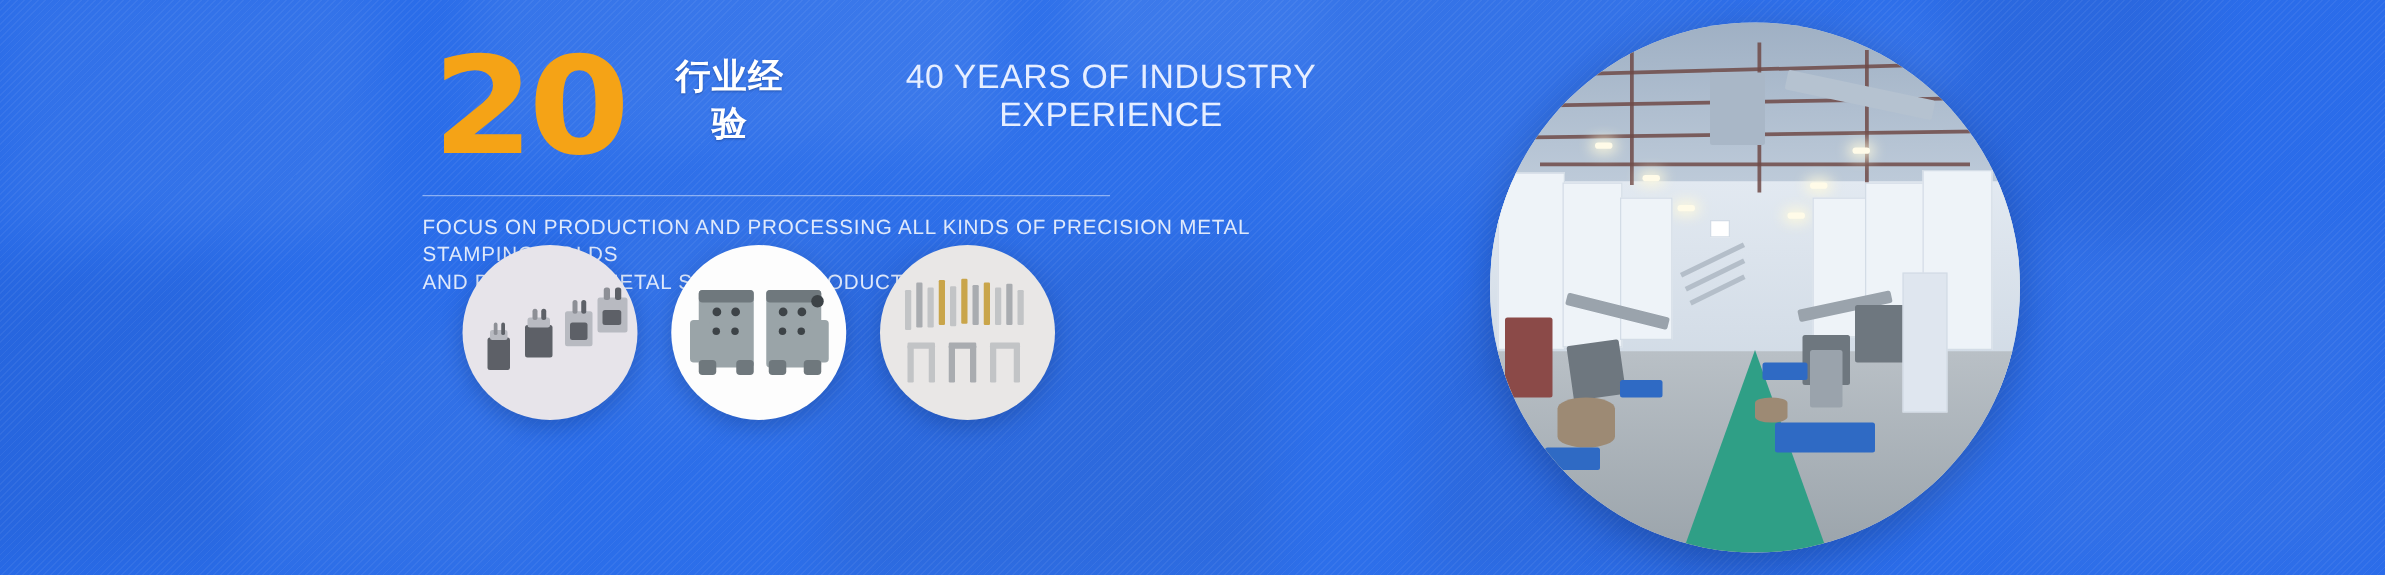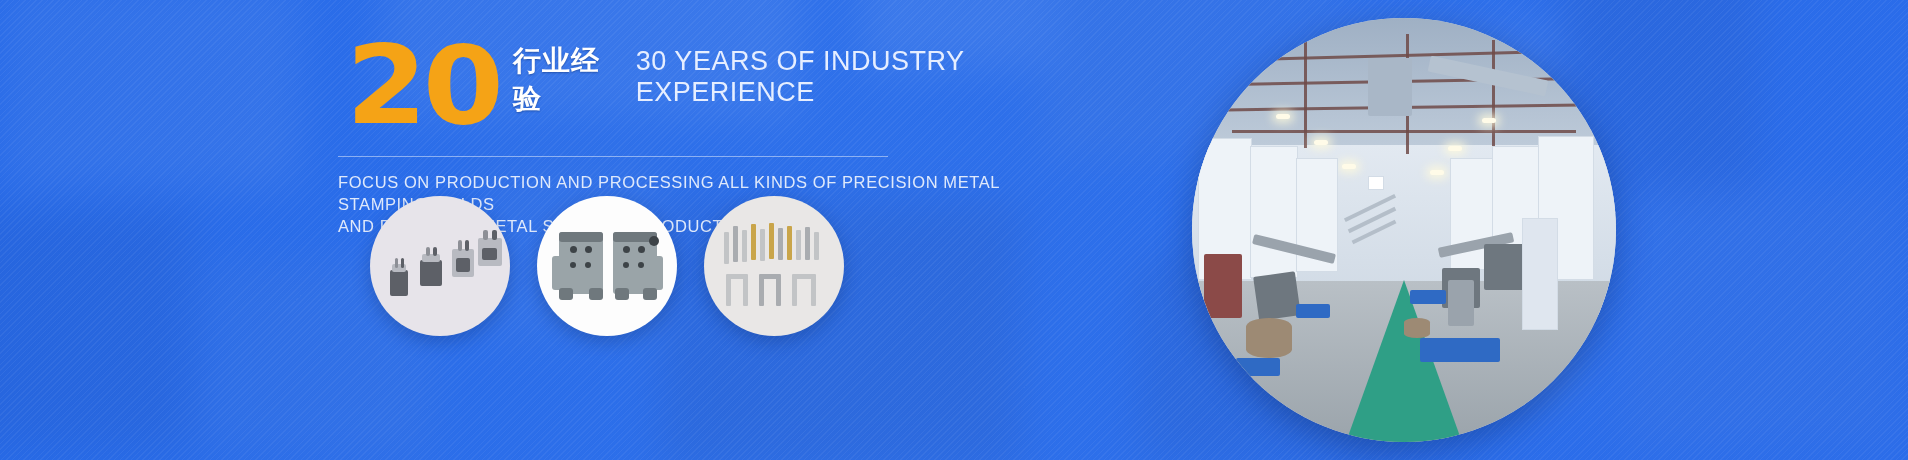--- a/index.html
+++ b/index.html
@@ -63,21 +63,21 @@
     position:absolute; left:8px; top:-6px;
     font-size:108px; line-height:100px;
     font-weight:bold;
     color:#f5a316;
     letter-spacing:-4px;
     font-family:"DejaVu Sans", sans-serif;
     transform:scaleX(1.08);
     transform-origin:left top;
   }
 
-  .hl-text{position:absolute; left:175px; top:0;}
+  .hl-text{position:absolute; left:192px; top:0;text-align:center;}
 
   .row1{display:flex; align-items:baseline; gap:12px; height:40px;}
   .cn-small{
     font-size:28px; font-weight:bold; color:#ffffff;
     letter-spacing:1px;
     font-family:"DejaVu Sans","Liberation Sans",sans-serif;
     text-shadow:0 1px 2px rgba(12,40,100,.45);
   }
   .en-small{
     font-size:27px; color:#e6eeff; letter-spacing:.5px;
@@ -214,21 +214,21 @@
   <div class="hatch"></div>
 
   <div class="copy">
 
     <div class="headline">
       <div class="num20">20</div>
 
       <div class="hl-text">
         <div class="row1">
           <span class="cn-small">行业经验</span>
-          <span class="en-small">30 YEARS OF INDUSTRY EXPERIENCE</span>
+          <span class="en-small">40 YEARS OF INDUSTRY EXPERIENCE</span>
         </div>
         <div class="row2">
         </div>
       </div>
     </div>
 
     <div class="divider"></div>
 
     <div class="sub">
       <span>FOCUS ON PRODUCTION AND PROCESSING ALL KINDS OF PRECISION METAL STAMPING MOLDS</span>

